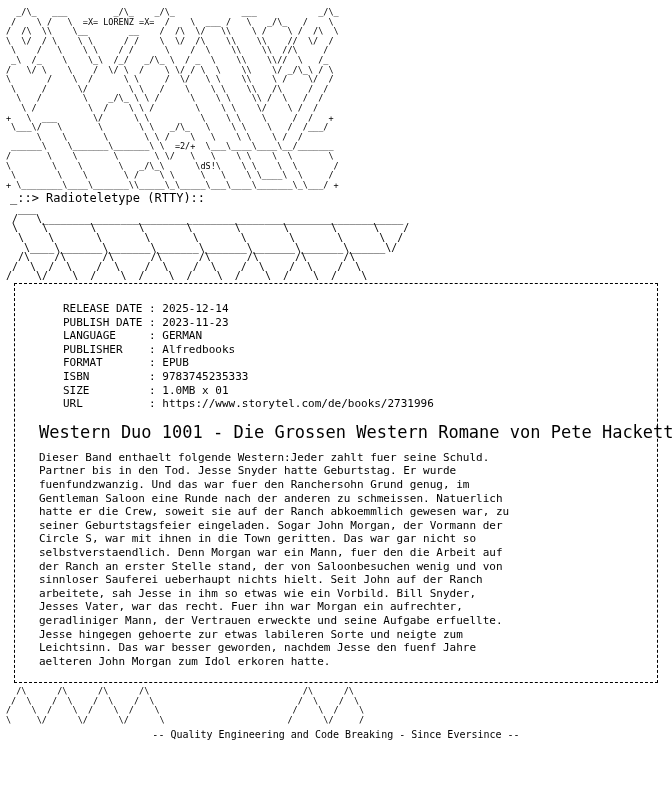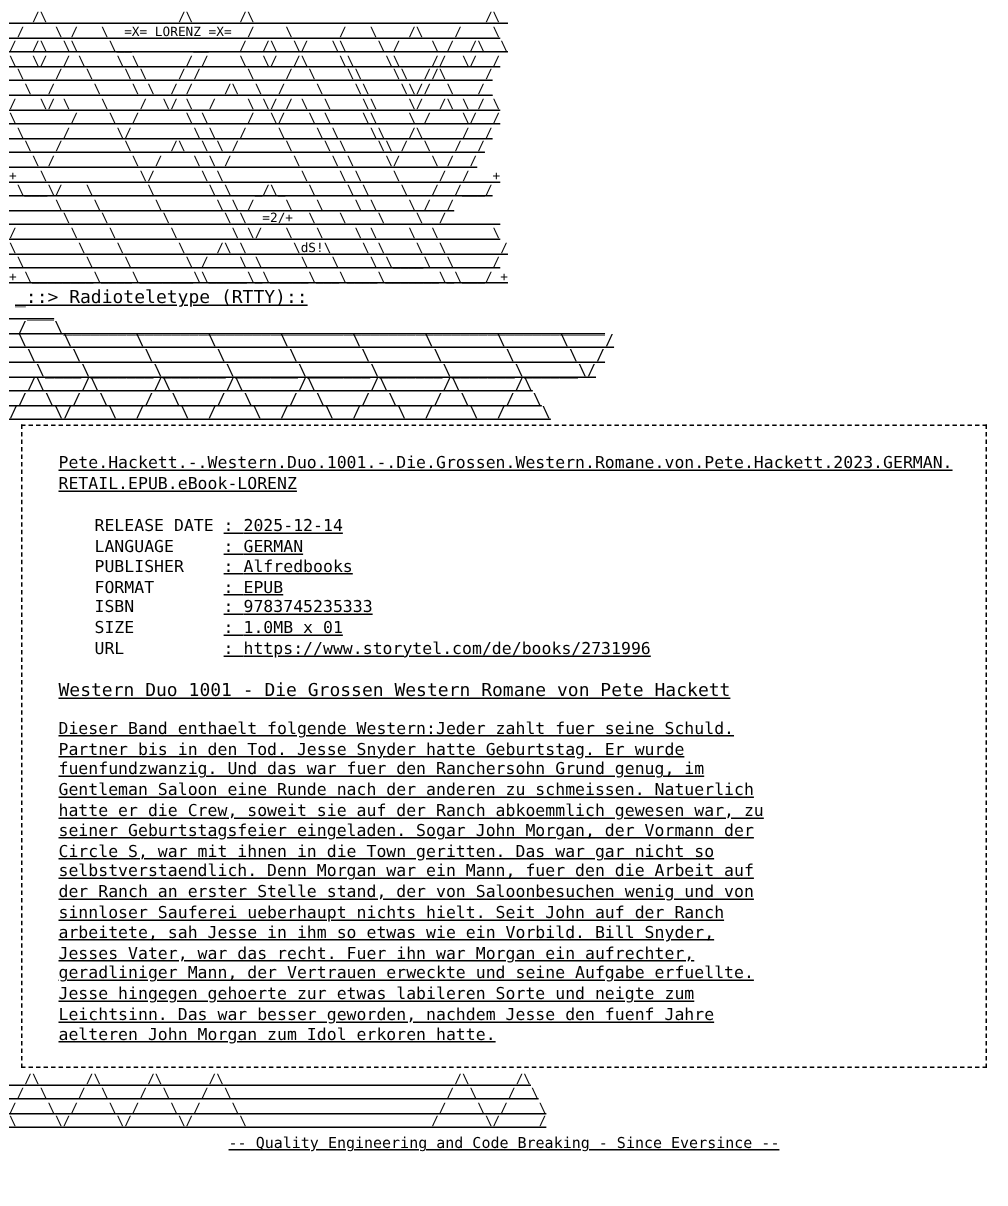--- a/index.html
+++ b/index.html
@@ -13,21 +13,20 @@
     font-family: "DejaVu Sans Mono", "Liberation Mono", monospace;
     color: #000000;
     overflow: hidden;
     position: relative;
   }
   .page {
     width: 672px;
     height: 776px;
     position: relative;
     box-sizing: border-box;
-    text-decoration: underline;
   }
   pre {
     margin: 0;
     font-family: "DejaVu Sans Mono", "Liberation Mono", monospace;
     white-space: pre;
   }
 
   
   .ascii-banner {
     font-size: 8.5px;
@@ -69,21 +68,21 @@
     margin-bottom: 14px;
   }
   .meta-row {
     white-space: pre;
   }
   .meta-key {
     display: inline-block;
     width: 13ch;
   }
   .subtitle {
-    font-size: 12px;
+    font-size: 17px;
     line-height: 14px;
     margin-bottom: 12px;
   }
   .description {
     font-size: 11px;
     line-height: 13.6px;
     white-space: pre-wrap;
   }
 
   
@@ -130,24 +129,24 @@
  /   \____________________________________________________________
  \    \       \       \       \       \       \       \      \    /
   \    \       \       \       \       \       \       \      \  /
    \____\_______\_______\_______\_______\_______\_______\______\/
   /\    /\      /\      /\      /\      /\      /\      /\
  /  \  /  \    /  \    /  \    /  \    /  \    /  \    /  \
 /    \/    \  /    \  /    \  /    \  /    \  /    \  /    \</pre>
 
   <div class="infobox">
 
-    <pre class="release-title">Pete.Hackett.-.Western.Duo.1001.-.Die.Grossen.Western.Romane.von.Pete.Hackett.2023.GERMAN.RETAIL.EPUB.eBook-LORENZ</pre>
 
     <div class="meta">
       <div class="meta-row"><span class="meta-key">RELEASE DATE</span>: <span>2025-12-14</span></div>
+      <div class="meta-row"><span class="meta-key">PUBLISH DATE</span>: <span>2023-11-23</span></div>
       <div class="meta-row"><span class="meta-key">LANGUAGE</span>: <span>GERMAN</span></div>
       <div class="meta-row"><span class="meta-key">PUBLISHER</span>: <span>Alfredbooks</span></div>
       <div class="meta-row"><span class="meta-key">FORMAT</span>: <span>EPUB</span></div>
       <div class="meta-row"><span class="meta-key">ISBN</span>: <span>9783745235333</span></div>
       <div class="meta-row"><span class="meta-key">SIZE</span>: <span>1.0MB x 01</span></div>
       <div class="meta-row"><span class="meta-key">URL</span>: <span>https://www.storytel.com/de/books/2731996</span></div>
     </div>
 
     <pre class="subtitle">Western Duo 1001 - Die Grossen Western Romane von Pete Hackett</pre>
 

